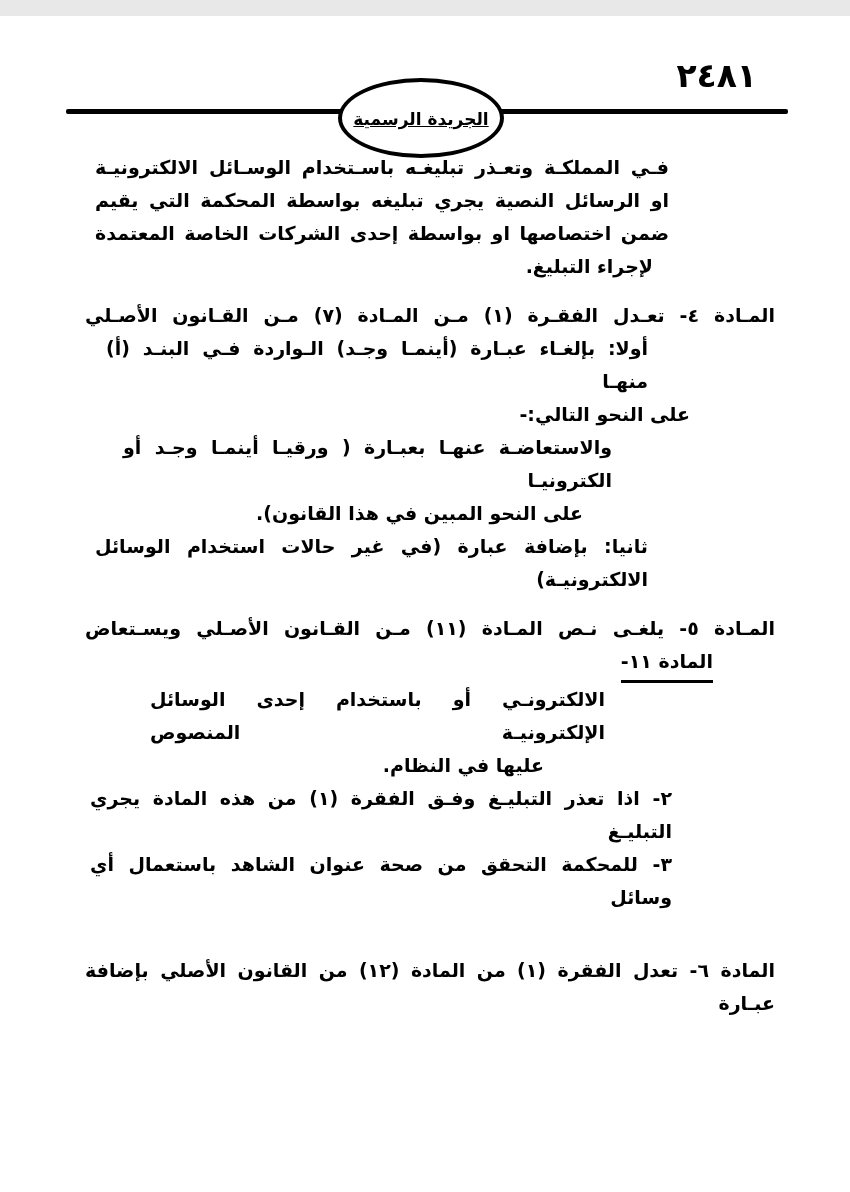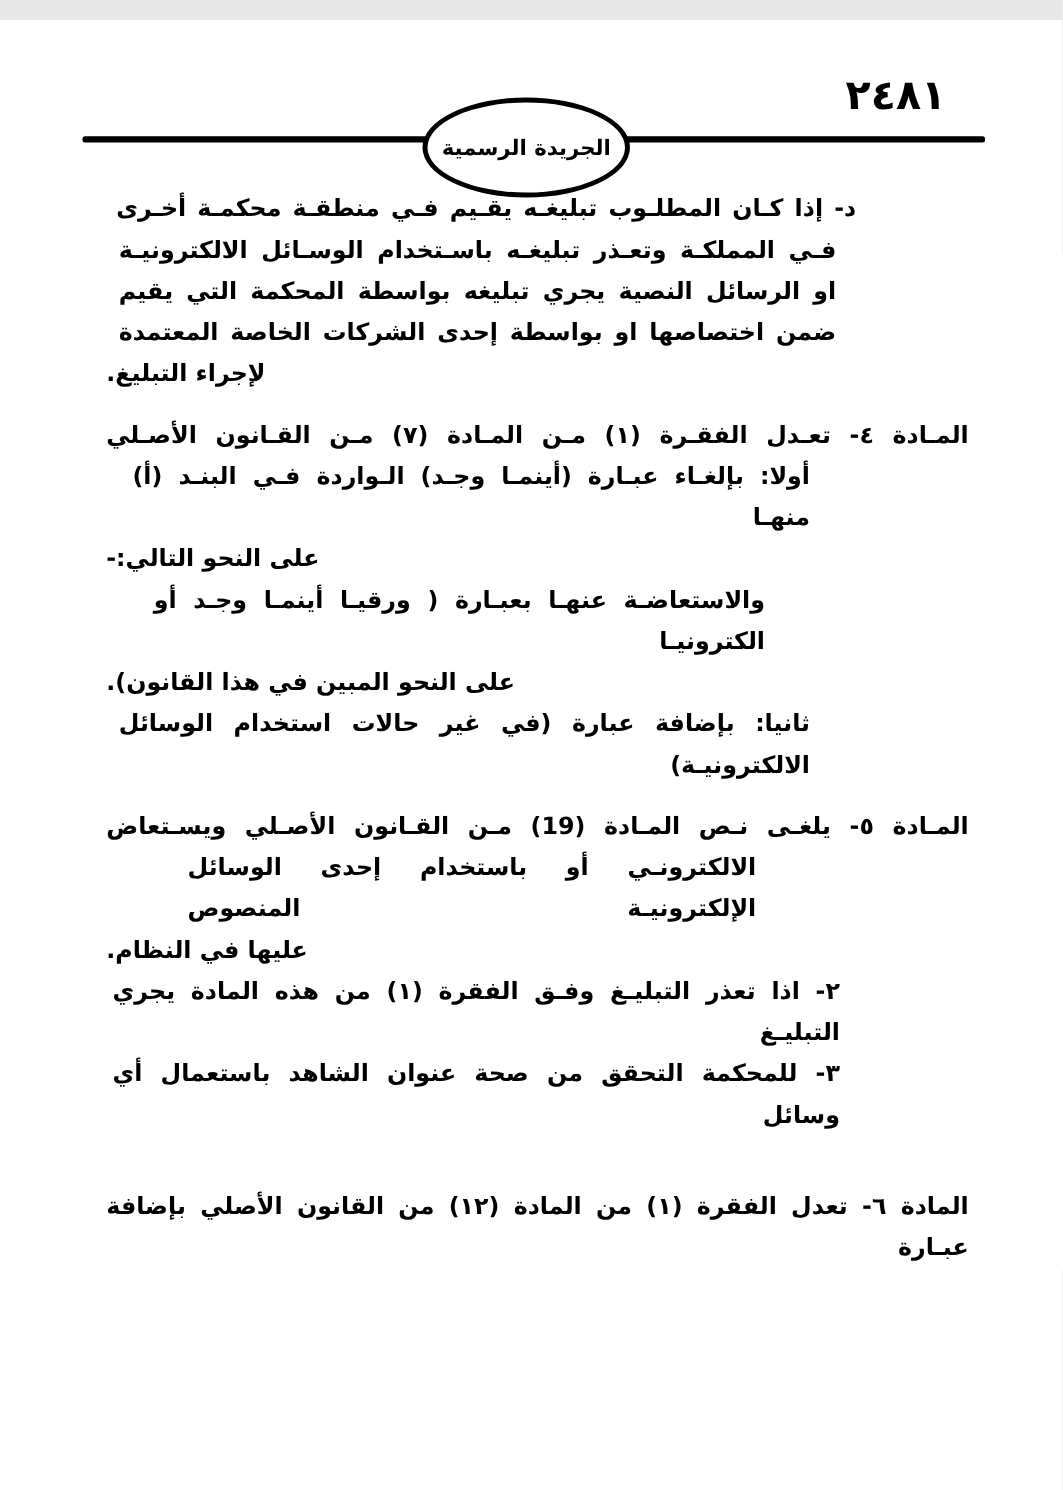--- a/index.html
+++ b/index.html
@@ -22,36 +22,37 @@
   .rule{
     position:absolute;top:93px;left:66px;right:62px;
     height:5px;background:#000;border-radius:2px;
   }
   .banner{
     position:absolute;top:62px;left:338px;
     width:158px;height:72px;
     background:#fff;border:4px solid #000;border-radius:50%;
     display:flex;align-items:center;justify-content:center;
     z-index:2;
+    text-decoration:underline;
   }
   .banner span{
     font-size:17px;font-weight:bold;direction:rtl;
     transform:translateY(1px);
   }
   
   .content{
     position:absolute;top:135px;right:75px;left:85px;
     direction:rtl;
     font-weight:bold;
     font-size:19px;
     line-height:33px;
   }
   .line{min-height:33px;}
   .jf{text-align:justify;text-align-last:justify;}
-  .r{text-align:left;}
+  .r{text-align:right;}
   .block{margin:0;}
   .m16{margin-top:16px;}
   .m40{margin-top:40px;}
   .u{
     display:inline-block;
     border-bottom:3px solid #000;
     padding-bottom:2px;
   }
 </style>
 </head>
@@ -61,38 +62,38 @@
 
   <div class="page-number">٢٤٨١</div>
   <div class="rule"></div>
   <div class="banner">
     <span>الجريدة الرسمية</span>
   </div>
 
   <div class="content" lang="ar">
 
     <div class="block">
-      <div class="line jf" style="padding-right:90px;padding-left:8px">د- إذا كـان المطلـوب تبليغـه يقـيم فـي منطقـة محكمـة أخـرى</div>
       <div class="line jf" style="padding-right:106px;padding-left:10px">فـي المملكـة وتعـذر تبليغـه باسـتخدام الوسـائل الالكترونيـة</div>
       <div class="line jf" style="padding-right:106px;padding-left:10px">او الرسائل النصية يجري تبليغه بواسطة المحكمة التي يقيم</div>
       <div class="line jf" style="padding-right:106px;padding-left:10px">ضمن اختصاصها او بواسطة إحدى الشركات الخاصة المعتمدة</div>
       <div class="line r" style="padding-right:122px">لإجراء التبليغ.</div>
     </div>
 
     <div class="block m16">
       <div class="line jf">المـادة ٤- تعـدل الفقـرة (١) مـن المـادة (٧) مـن القـانون الأصـلي</div>
       <div class="line jf" style="padding-right:127px;padding-left:21px">أولا:  بإلغـاء عبـارة (أينمـا وجـد) الـواردة فـي البنـد (أ) منهـا</div>
       <div class="line r" style="padding-right:85px">على النحو التالي:-</div>
       <div class="line jf" style="padding-right:163px;padding-left:38px">والاستعاضـة عنهـا بعبـارة ( ورقيـا أينمـا وجـد أو الكترونيـا</div>
       <div class="line r" style="padding-right:192px">على النحو المبين في هذا القانون).</div>
       <div class="line jf" style="padding-right:127px;padding-left:10px">ثانيا: بإضافة عبارة (في غير حالات استخدام الوسائل الالكترونيـة)</div>
     </div>
 
     <div class="block m16">
-      <div class="line jf">المـادة ٥- يلغـى نـص المـادة (19) مـن القـانون الأصـلي ويسـتعاض</div>
+      <div class="line jf">المـادة ٥- يلغـى نـص المـادة (١١) مـن القـانون الأصـلي ويسـتعاض</div>
+      <div class="line r" style="padding-right:62px"><span class="u">المادة ١١-</span></div>
       <div class="line jf" style="padding-right:170px;padding-left:65px">الالكترونـي أو باستخدام إحدى الوسائل الإلكترونيـة المنصوص</div>
       <div class="line r" style="padding-right:231px">عليها في النظام.</div>
       <div class="line jf" style="padding-right:103px;padding-left:5px">٢- اذا تعذر التبليـغ وفـق الفقرة (١) من هذه المادة يجري التبليـغ</div>
       <div class="line jf" style="padding-right:103px;padding-left:5px">٣- للمحكمة التحقق من صحة عنوان الشاهد باستعمال أي وسائل</div>
     </div>
 
     <div class="block m40">
       <div class="line jf">المادة ٦- تعدل الفقرة (١) من المادة (١٢) من القانون الأصلي بإضافة عبـارة</div>
 
     </div>

